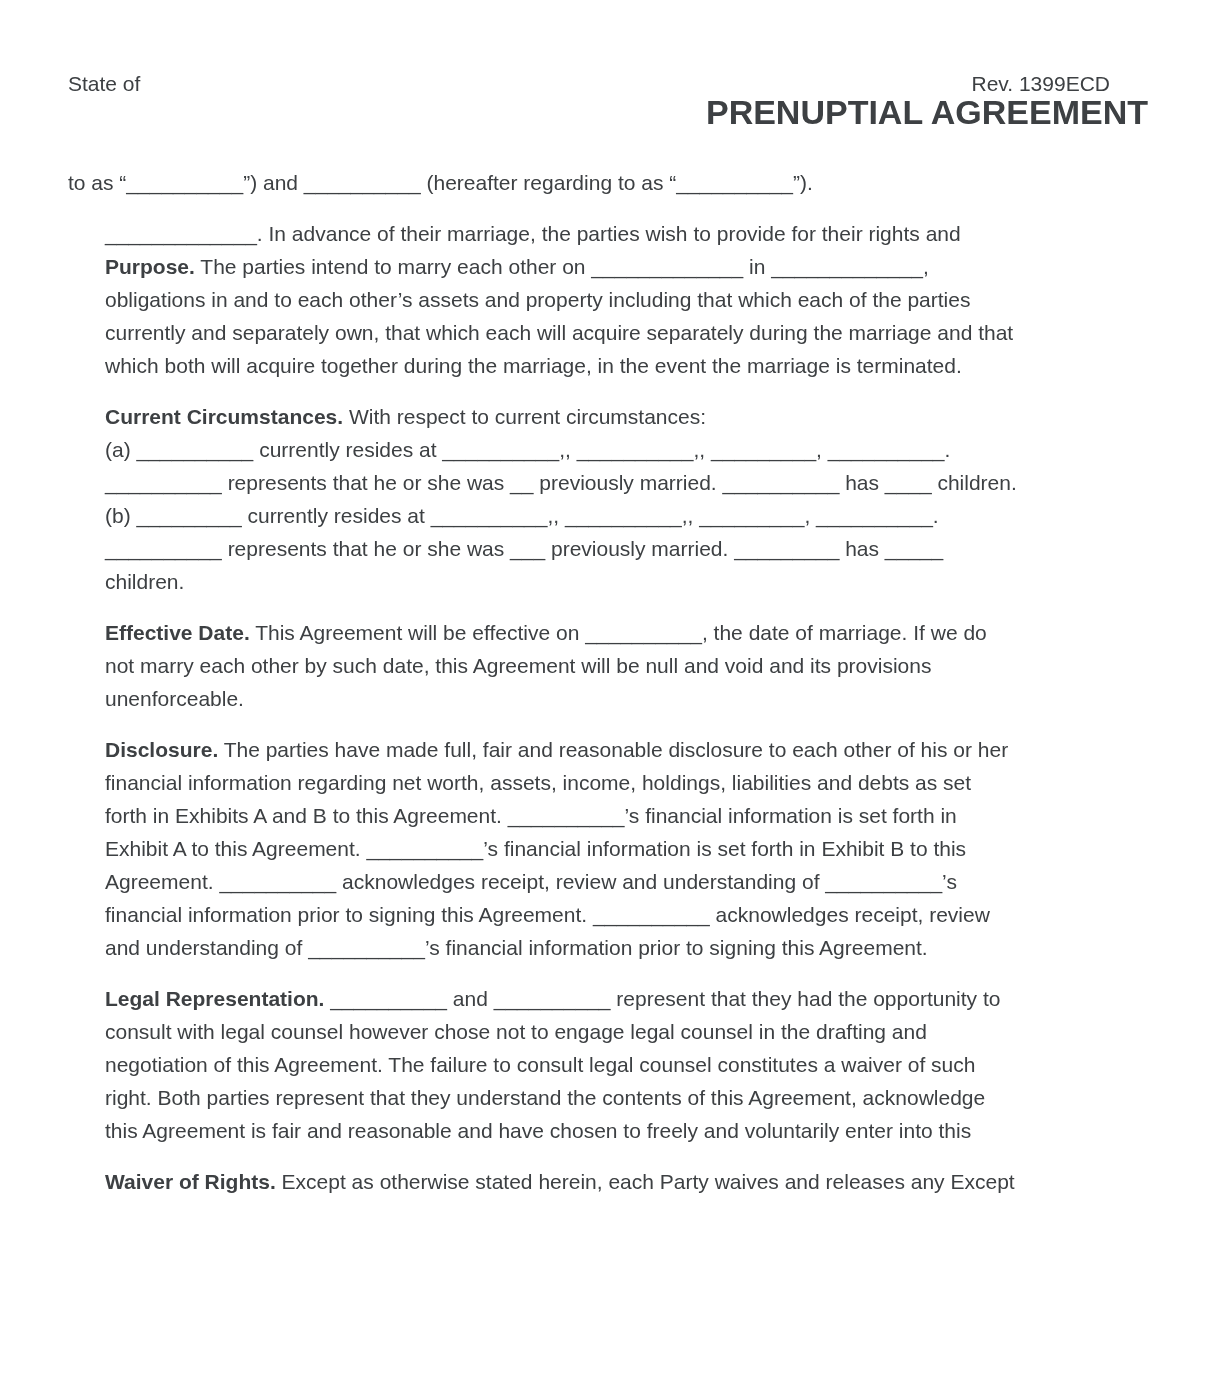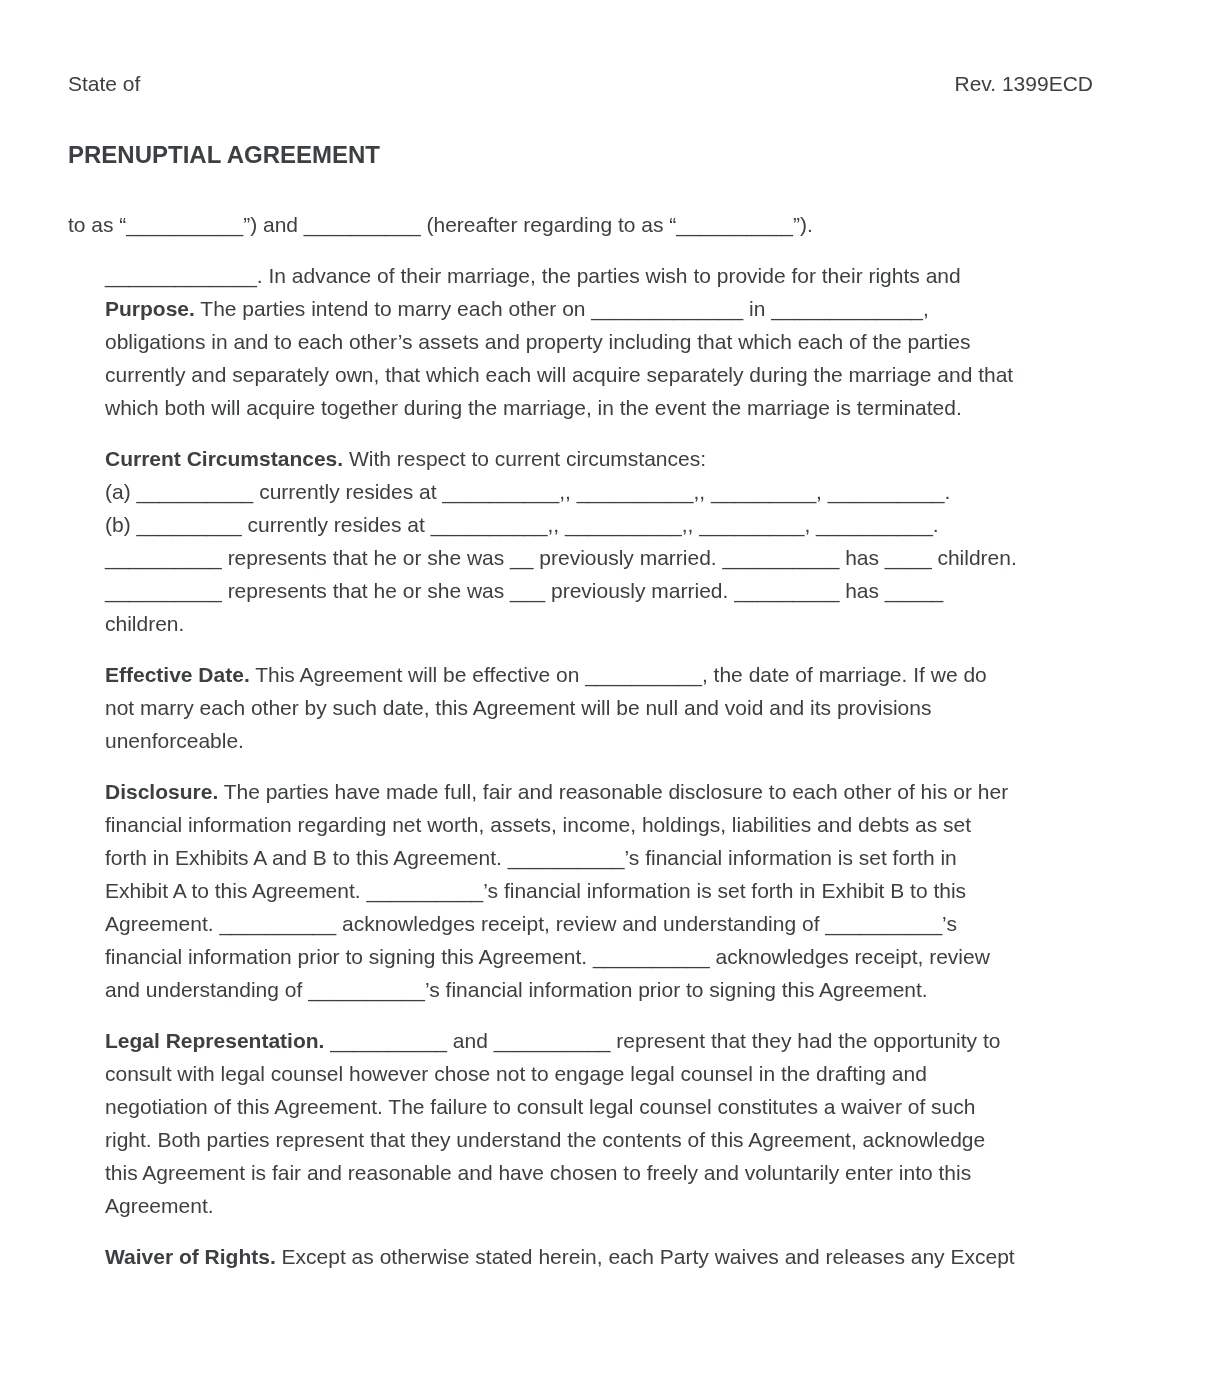--- a/index.html
+++ b/index.html
@@ -14,27 +14,26 @@
     color: #3d4043;
     font-size: 21px;
     overflow: hidden;
   }
   .header {
     display: flex;
     justify-content: space-between;
     align-items: flex-start;
     line-height: 24px;
   }
-  .rev { margin-right: 55px; }
+  .rev { margin-right: 38px; }
   .title {
-    text-align: left;
+    text-align: right;
     font-weight: bold;
-    font-size: 24px;
+    font-size: 34px;
     line-height: 33px;
-    margin-top: 42px;
   }
   .intro { margin-top: 37px; }
   .section { margin-top: 18px; padding-left: 37px; }
   .line {
     display: block;
     white-space: pre;
     line-height: 33px;
   }
   strong { font-weight: bold; }
 </style>
@@ -58,22 +57,22 @@
     <span class="line">_____________. In advance of their marriage, the parties wish to provide for their rights and</span>
     <span class="line"><strong>Purpose.</strong><span> The parties intend to marry each other on _____________ in _____________,</span></span>
     <span class="line">obligations in and to each other’s assets and property including that which each of the parties</span>
     <span class="line">currently and separately own, that which each will acquire separately during the marriage and that</span>
     <span class="line">which both will acquire together during the marriage, in the event the marriage is terminated.</span>
   </div>
 
   <div class="section">
     <span class="line"><strong>Current Circumstances.</strong><span> With respect to current circumstances:</span></span>
     <span class="line">(a) __________ currently resides at __________,, __________,, _________, __________.</span>
+    <span class="line">__________ represents that he or she was __ previously married. __________ has ____ children.</span>
     <span class="line">(b) _________ currently resides at __________,, __________,, _________, __________.</span>
-    <span class="line">__________ represents that he or she was __ previously married. __________ has ____ children.</span>
     <span class="line">__________ represents that he or she was ___ previously married. _________ has _____</span>
     <span class="line">children.</span>
   </div>
 
   <div class="section">
     <span class="line"><strong>Effective Date.</strong><span> This Agreement will be effective on __________, the date of marriage. If we do</span></span>
     <span class="line">not marry each other by such date, this Agreement will be null and void and its provisions</span>
     <span class="line">unenforceable.</span>
   </div>
 
@@ -86,20 +85,19 @@
     <span class="line">financial information prior to signing this Agreement. __________ acknowledges receipt, review</span>
     <span class="line">and understanding of __________’s financial information prior to signing this Agreement.</span>
   </div>
 
   <div class="section">
     <span class="line"><strong>Legal Representation.</strong><span> __________ and __________ represent that they had the opportunity to</span></span>
     <span class="line">consult with legal counsel however chose not to engage legal counsel in the drafting and</span>
     <span class="line">negotiation of this Agreement. The failure to consult legal counsel constitutes a waiver of such</span>
     <span class="line">right. Both parties represent that they understand the contents of this Agreement, acknowledge</span>
     <span class="line">this Agreement is fair and reasonable and have chosen to freely and voluntarily enter into this</span>
-    <span class="line">Agreement.</span>
   </div>
 
   <div class="section">
     <span class="line"><strong>Waiver of Rights.</strong><span> Except as otherwise stated herein, each Party waives and releases any Except</span></span>
   </div>
 
 </div>
 
 </body></html>

